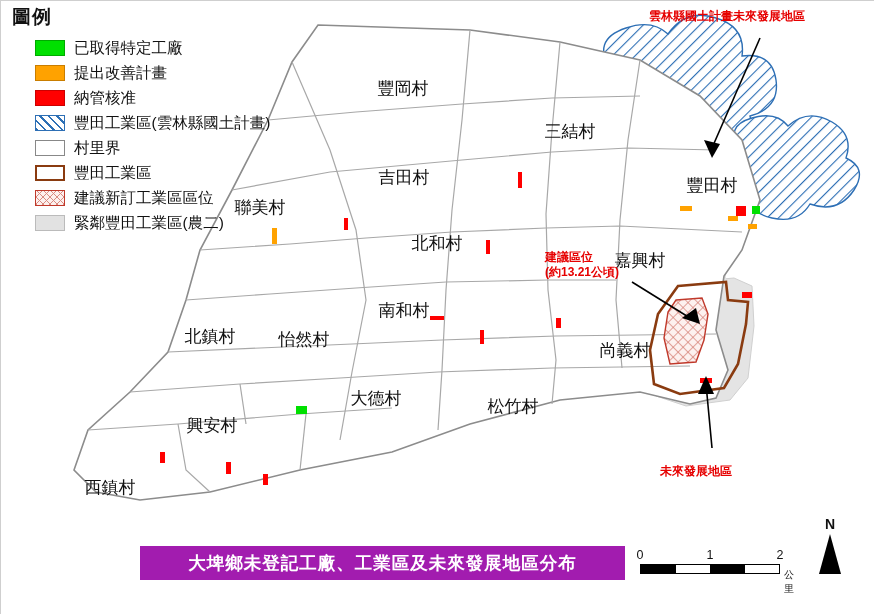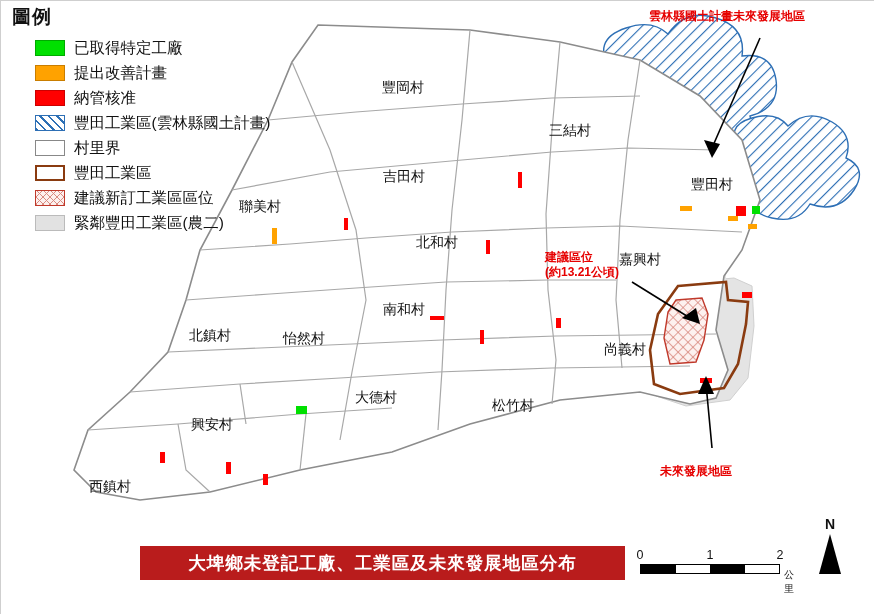--- a/index.html
+++ b/index.html
@@ -23,29 +23,29 @@
   .sw-white{background:#ffffff;border:1px solid #888;}
   .sw-brown{background:#ffffff;border:2px solid #8a3b10;}
   .sw-hatch-pink{background:#fdf0ee;border:1px solid #c0392b;
     background-image:repeating-linear-gradient(45deg,#d98b80 0 1px,rgba(0,0,0,0) 1px 5px),
                      repeating-linear-gradient(-45deg,#d98b80 0 1px,rgba(0,0,0,0) 1px 5px);}
   .sw-grey{background:#e2e2e2;border:1px solid #bbb;}
 
   
   #map-canvas{position:absolute;left:0;top:0;width:874px;height:614px;}
 
-  .village-label{position:absolute;font-size:14px;color:#111;white-space:nowrap;
+  .village-label{position:absolute;font-size:17px;color:#111;white-space:nowrap;
                  transform:translate(-50%,-50%);}
 
   .annot{position:absolute;color:#e60000;font-size:12px;font-weight:bold;white-space:nowrap;}
   .annot.center{transform:translateX(-50%);text-align:left;line-height:1.25;}
 
   
   #title-bar{position:absolute;left:140px;top:546px;width:485px;height:34px;
-             background:#b91c1c;color:#fff;display:flex;align-items:center;justify-content:center;
+             background:#a21caf;color:#fff;display:flex;align-items:center;justify-content:center;
              font-size:17.5px;font-weight:bold;letter-spacing:1px;}
 
   
   #scalebar{position:absolute;left:640px;top:548px;width:160px;}
   .scale-nums{position:relative;height:16px;font-size:12.5px;}
   .scale-nums span{position:absolute;transform:translateX(-50%);}
   .scale-bar-graphic{display:flex;width:140px;height:10px;border:1px solid #000;box-sizing:border-box;}
   .scale-seg{flex:1 1 0;}
   .seg-dark{background:#000;}
   .seg-light{background:#fff;}

